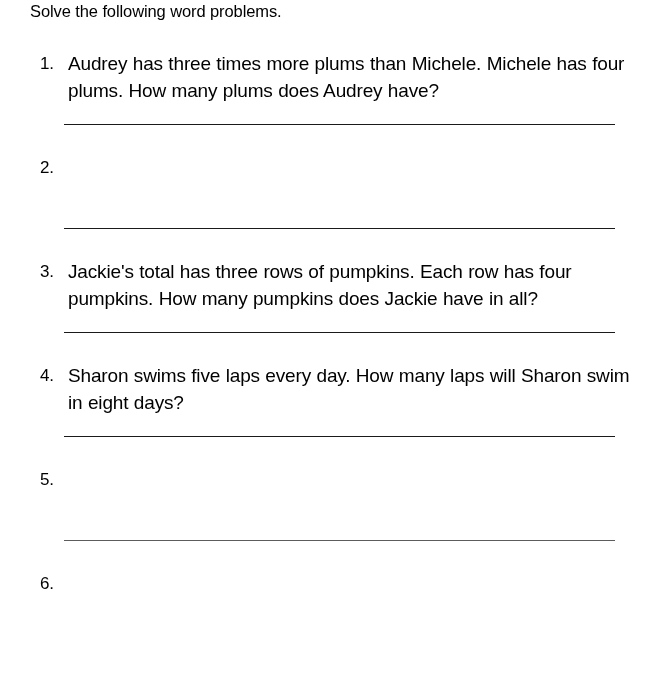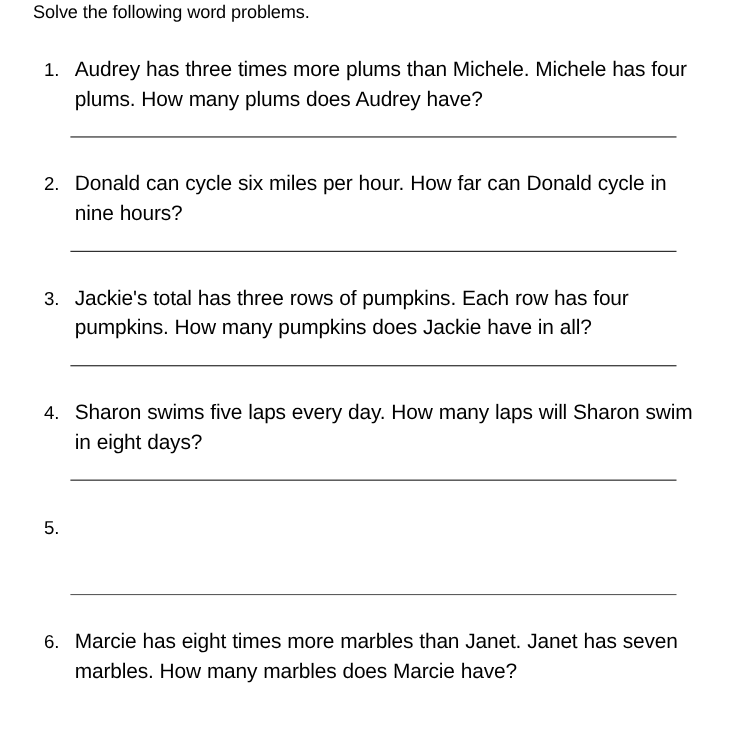--- a/index.html
+++ b/index.html
@@ -94,21 +94,20 @@
     <div class="problem">
       <span class="problem-number">1.</span>
       <div class="problem-text">Audrey has three times more plums than Michele. Michele has four plums. How many plums does Audrey have?</div>
     </div>
     <div class="gap-after-text"></div>
     <div class="answer-line"></div>
     <div class="gap-after-line"></div>
 
     <div class="problem">
       <span class="problem-number">2.</span>
-      <div class="problem-text">Donald can cycle six miles per hour. How far can Donald cycle in nine hours?</div>
     </div>
     <div class="gap-after-text"></div>
     <div class="answer-line"></div>
     <div class="gap-after-line"></div>
 
     <div class="problem">
       <span class="problem-number">3.</span>
       <div class="problem-text">Jackie's total has three rows of pumpkins. Each row has four pumpkins. How many pumpkins does Jackie have in all?</div>
     </div>
     <div class="gap-after-text"></div>
@@ -125,17 +124,16 @@
 
     <div class="problem">
       <span class="problem-number">5.</span>
     </div>
     <div class="gap-after-text"></div>
     <div class="answer-line light"></div>
     <div class="gap-after-line"></div>
 
     <div class="problem">
       <span class="problem-number">6.</span>
-      <div class="problem-text">Marcie has eight times more marbles than Janet. Janet has seven marbles. How many marbles does Marcie have?</div>
     </div>
 
   </div>
 </div>
 
 </body></html>

